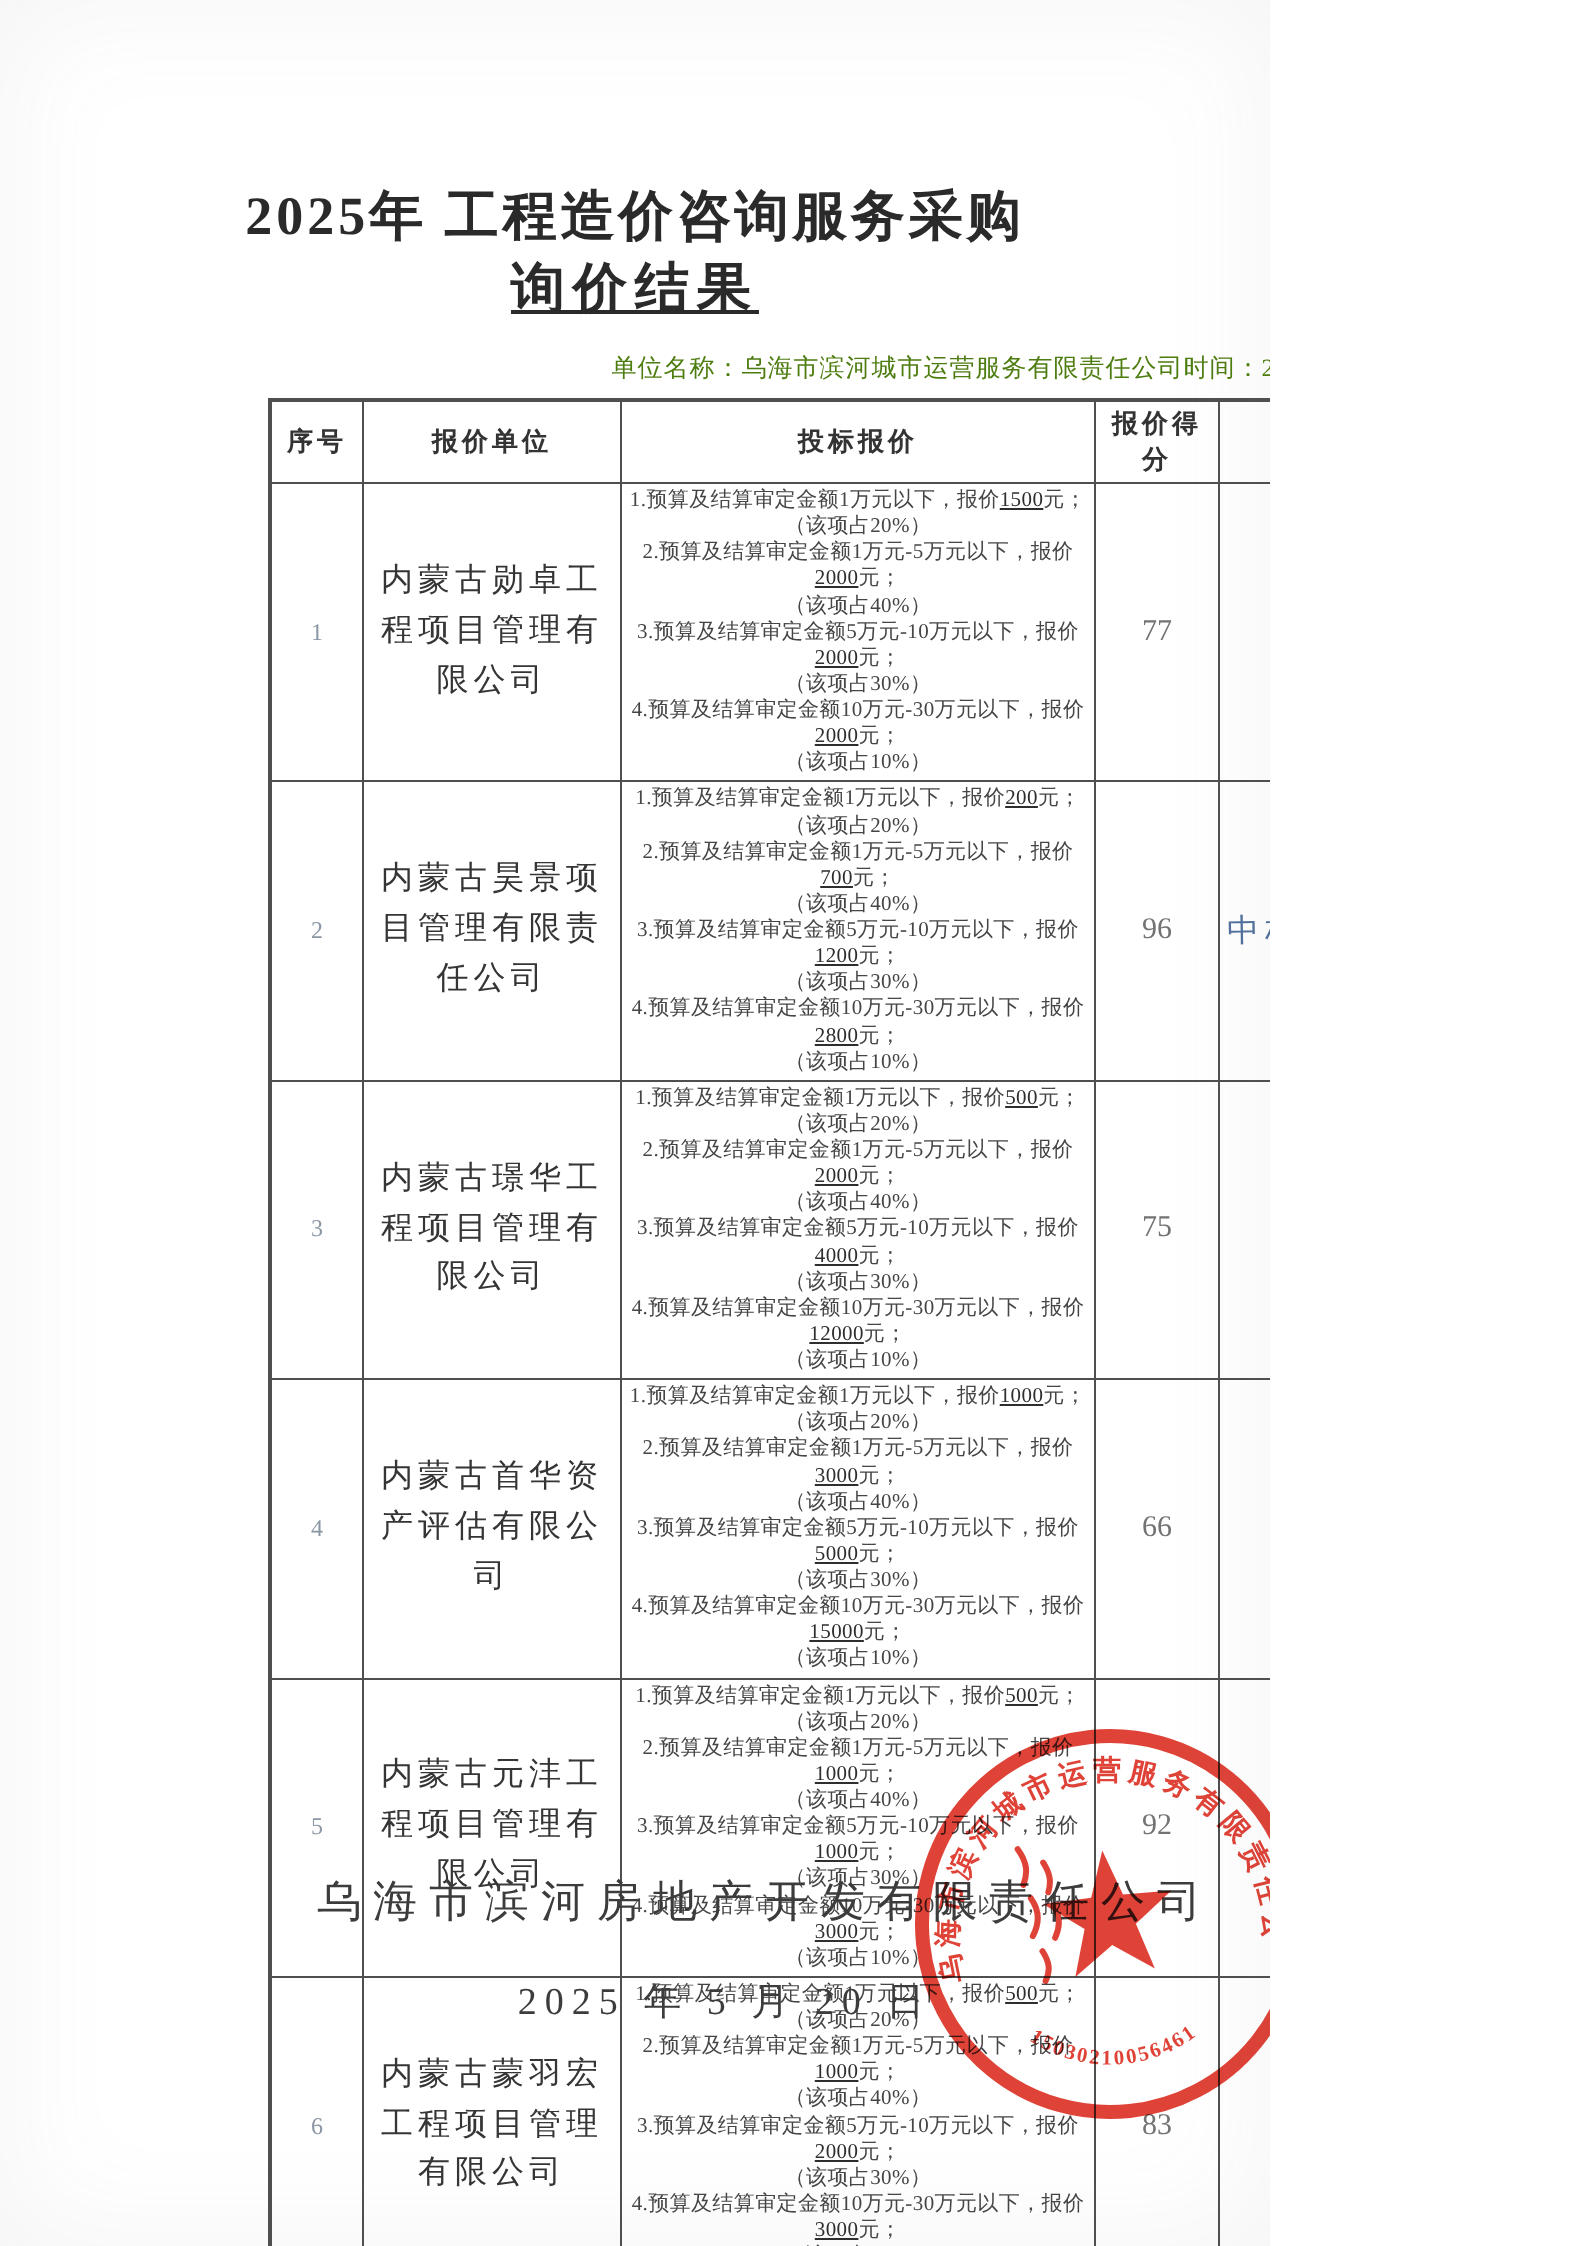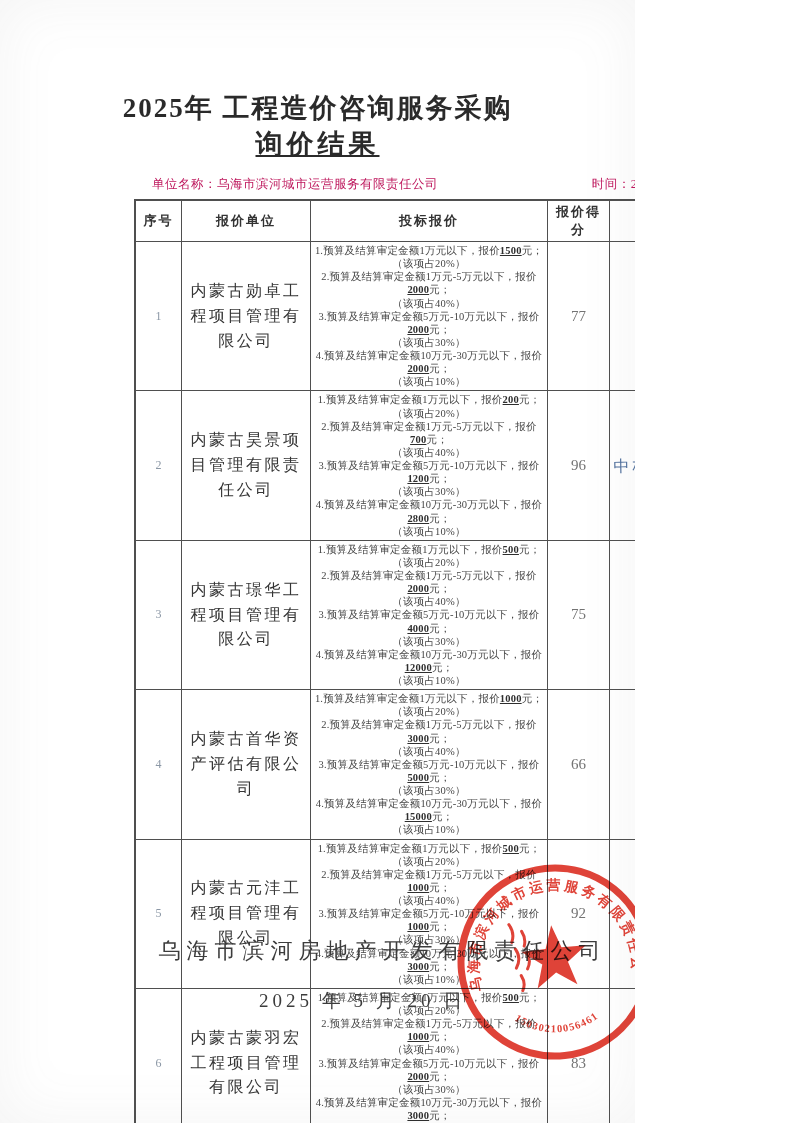--- a/index.html
+++ b/index.html
@@ -8,35 +8,35 @@
     font-family:"Liberation Serif", serif;color:#3f3f3f;
     box-shadow:inset 0 0 60px rgba(120,120,110,0.08);
   }
   
   .title{position:absolute;top:90px;left:0;width:100%;text-align:center;
     font-weight:700;color:#2a2a2a;line-height:1.35;}
   .title .t1{font-size:27px;letter-spacing:2px;}
   .title .t2{font-size:27px;letter-spacing:4px;text-decoration:underline;}
   
   .info-row{position:absolute;top:176px;left:152px;width:540px;display:flex;
-    justify-content:space-between;font-size:12.5px;color:#be185d;letter-spacing:.5px;}
+    justify-content:flex-end;font-size:12.5px;color:#4d7c0f;letter-spacing:.5px;}
   
   table.result{position:absolute;left:135px;top:200px;width:557px;
     border-collapse:collapse;table-layout:fixed;}
   table.result th,table.result td{border:1px solid #4f4f4f;vertical-align:middle;
     padding:2px 3px;}
   table.result{outline:1px solid #4f4f4f;}
   th{font-size:13px;font-weight:700;color:#333;height:30px;letter-spacing:2px;}
   td.c-seq{text-align:center;font-size:12px;color:#8b97a5;}
   td.c-company{text-align:center;font-size:16px;letter-spacing:2.5px;color:#353535;
     padding:0 13px;line-height:1.55;}
   td.c-bids{padding:2px 5px;}
   .bid{font-size:10.5px;line-height:1.25;color:#454545;text-align:center;letter-spacing:.2px;}
   .bid-note{text-align:center;}
-  .bid-price{font-weight:700;text-decoration:underline;text-underline-offset:1px;color:#2e2e2e;}
+  .bid-price{font-weight:400;text-decoration:underline;text-underline-offset:1px;color:#2e2e2e;}
   td.c-score{text-align:center;font-size:15px;color:#737373;font-weight:400;}
   td.c-award{text-align:center;font-size:16px;color:#51709c;letter-spacing:3px;
     line-height:1.5;padding:0 14px;transform:rotate(-1deg);}
   tr.r{height:104px;}
   
   .footer-company{position:absolute;top:936px;left:0;width:100%;text-align:center;
     font-size:22px;letter-spacing:6px;color:#3c3c3c;text-indent:130px;}
   .footer-date{position:absolute;top:988px;left:0;width:100%;text-align:center;
     font-size:19px;letter-spacing:4px;color:#3c3c3c;text-indent:90px;}
   

